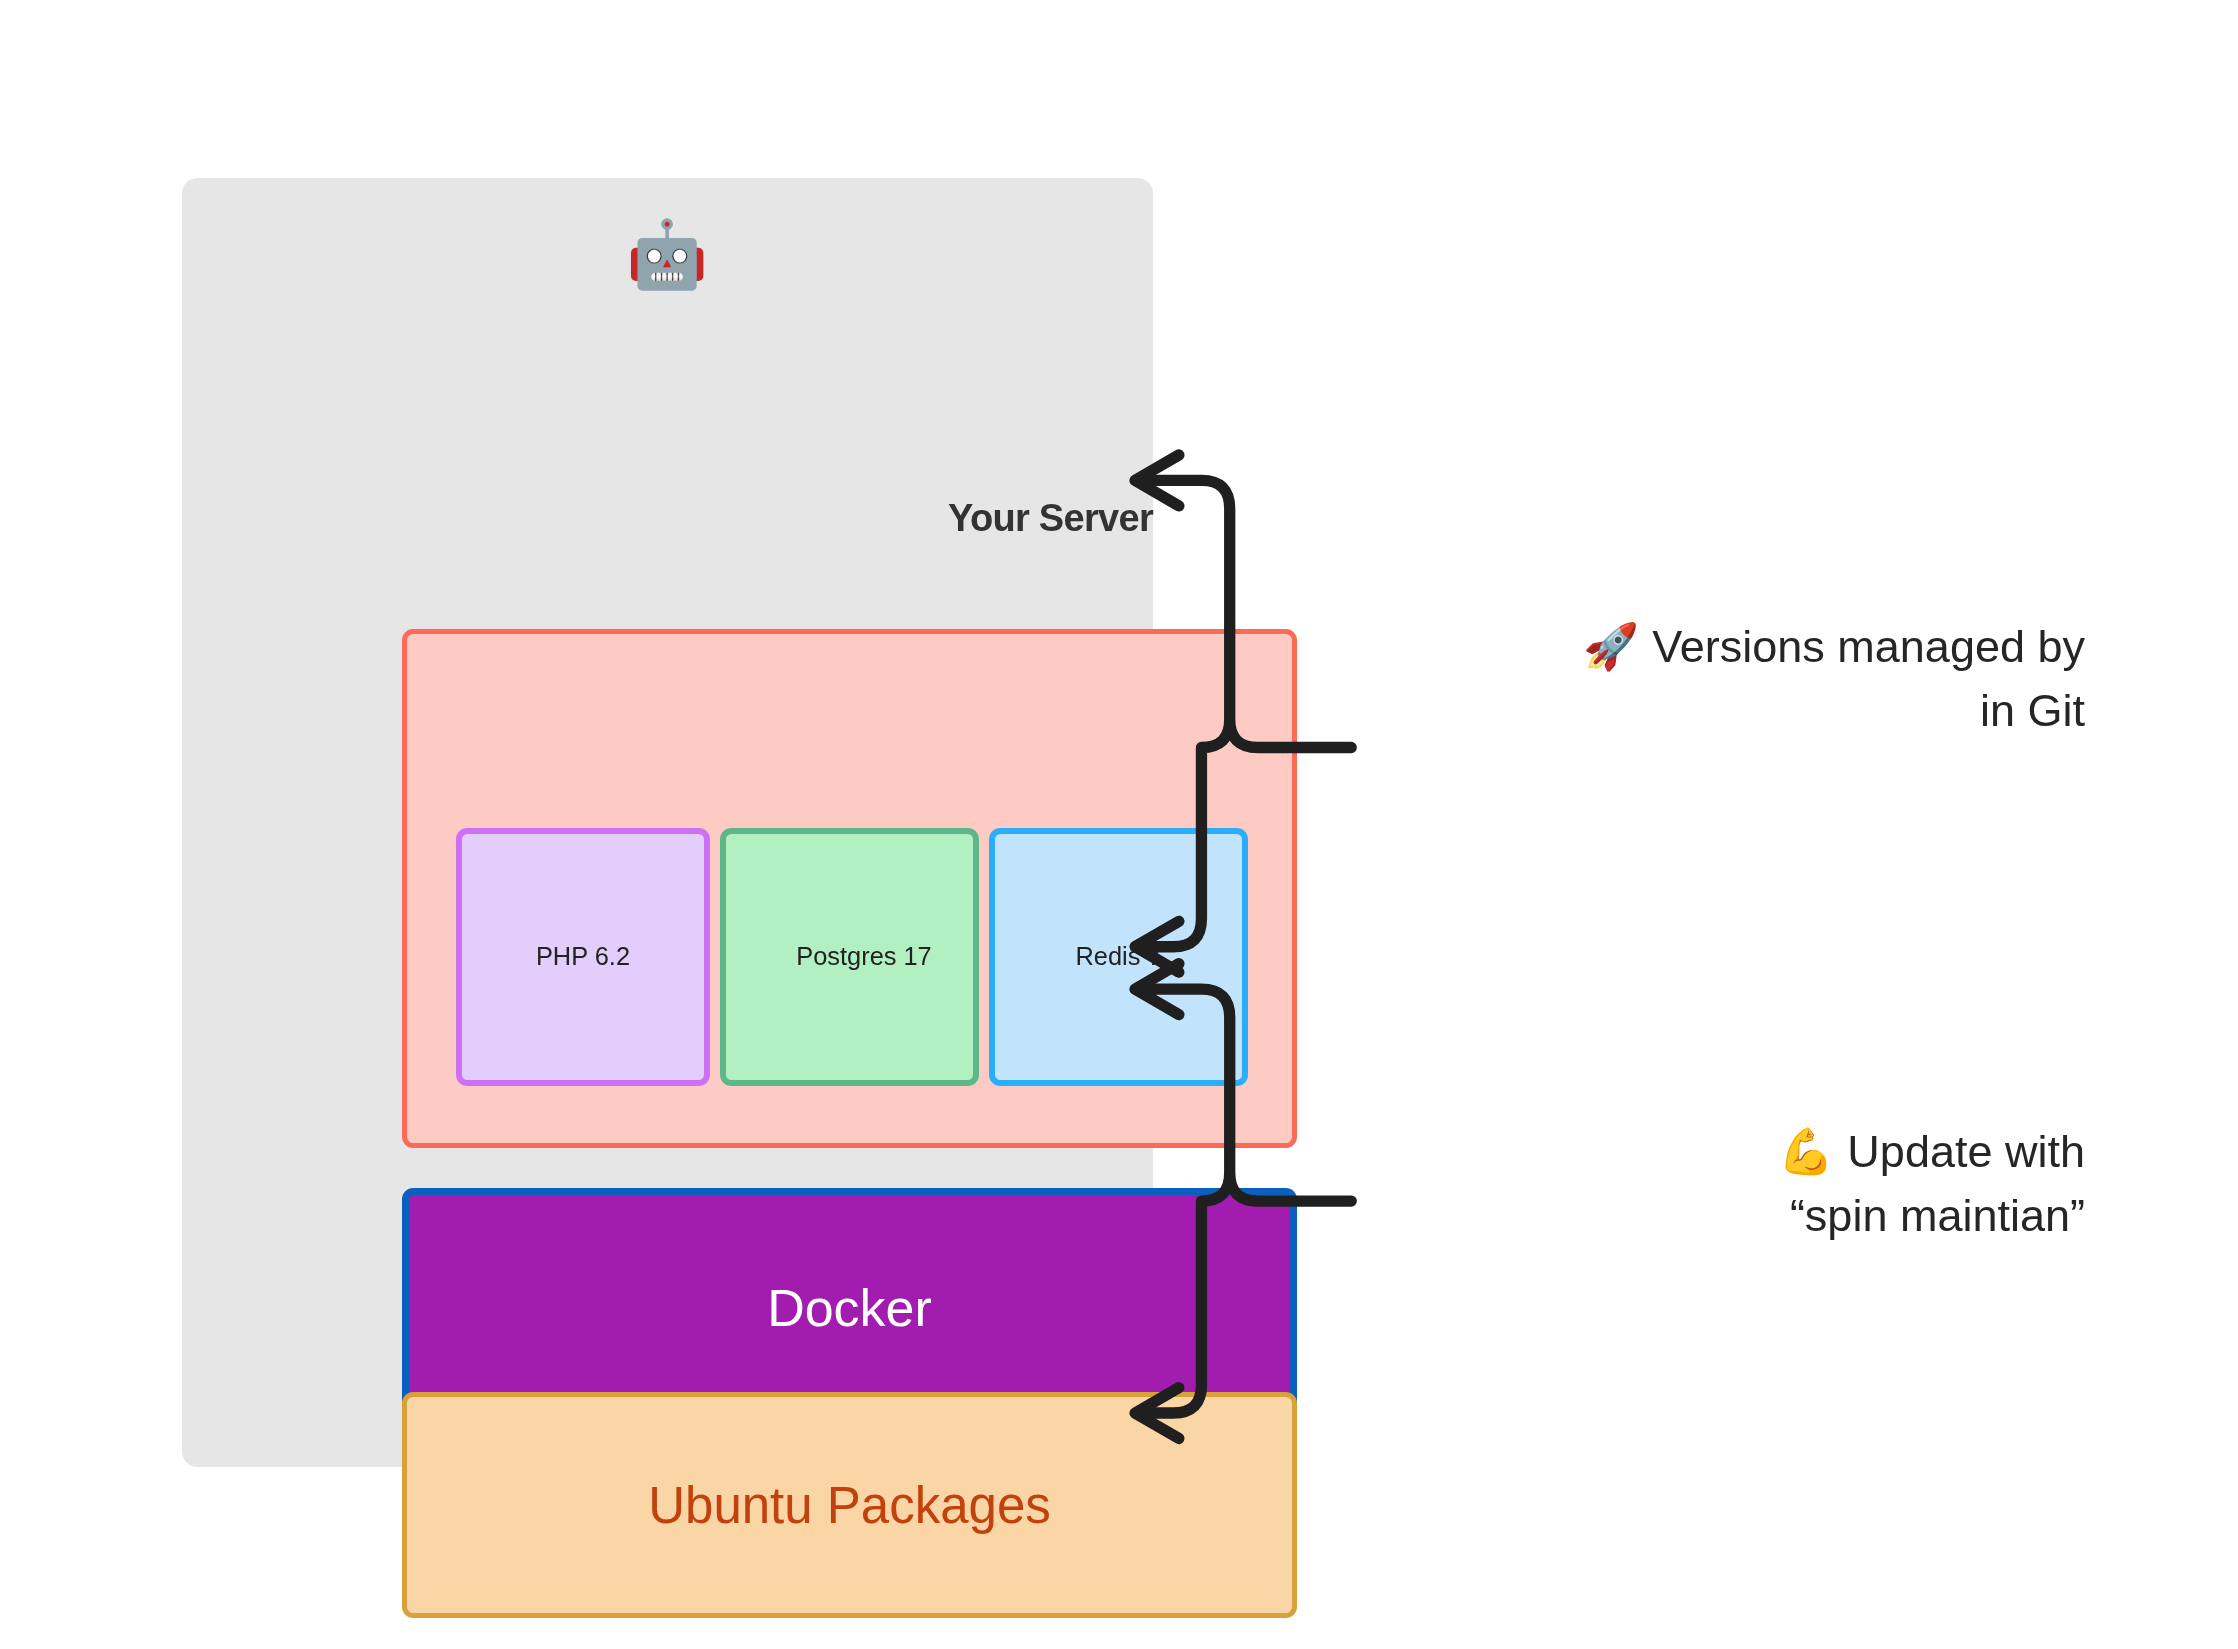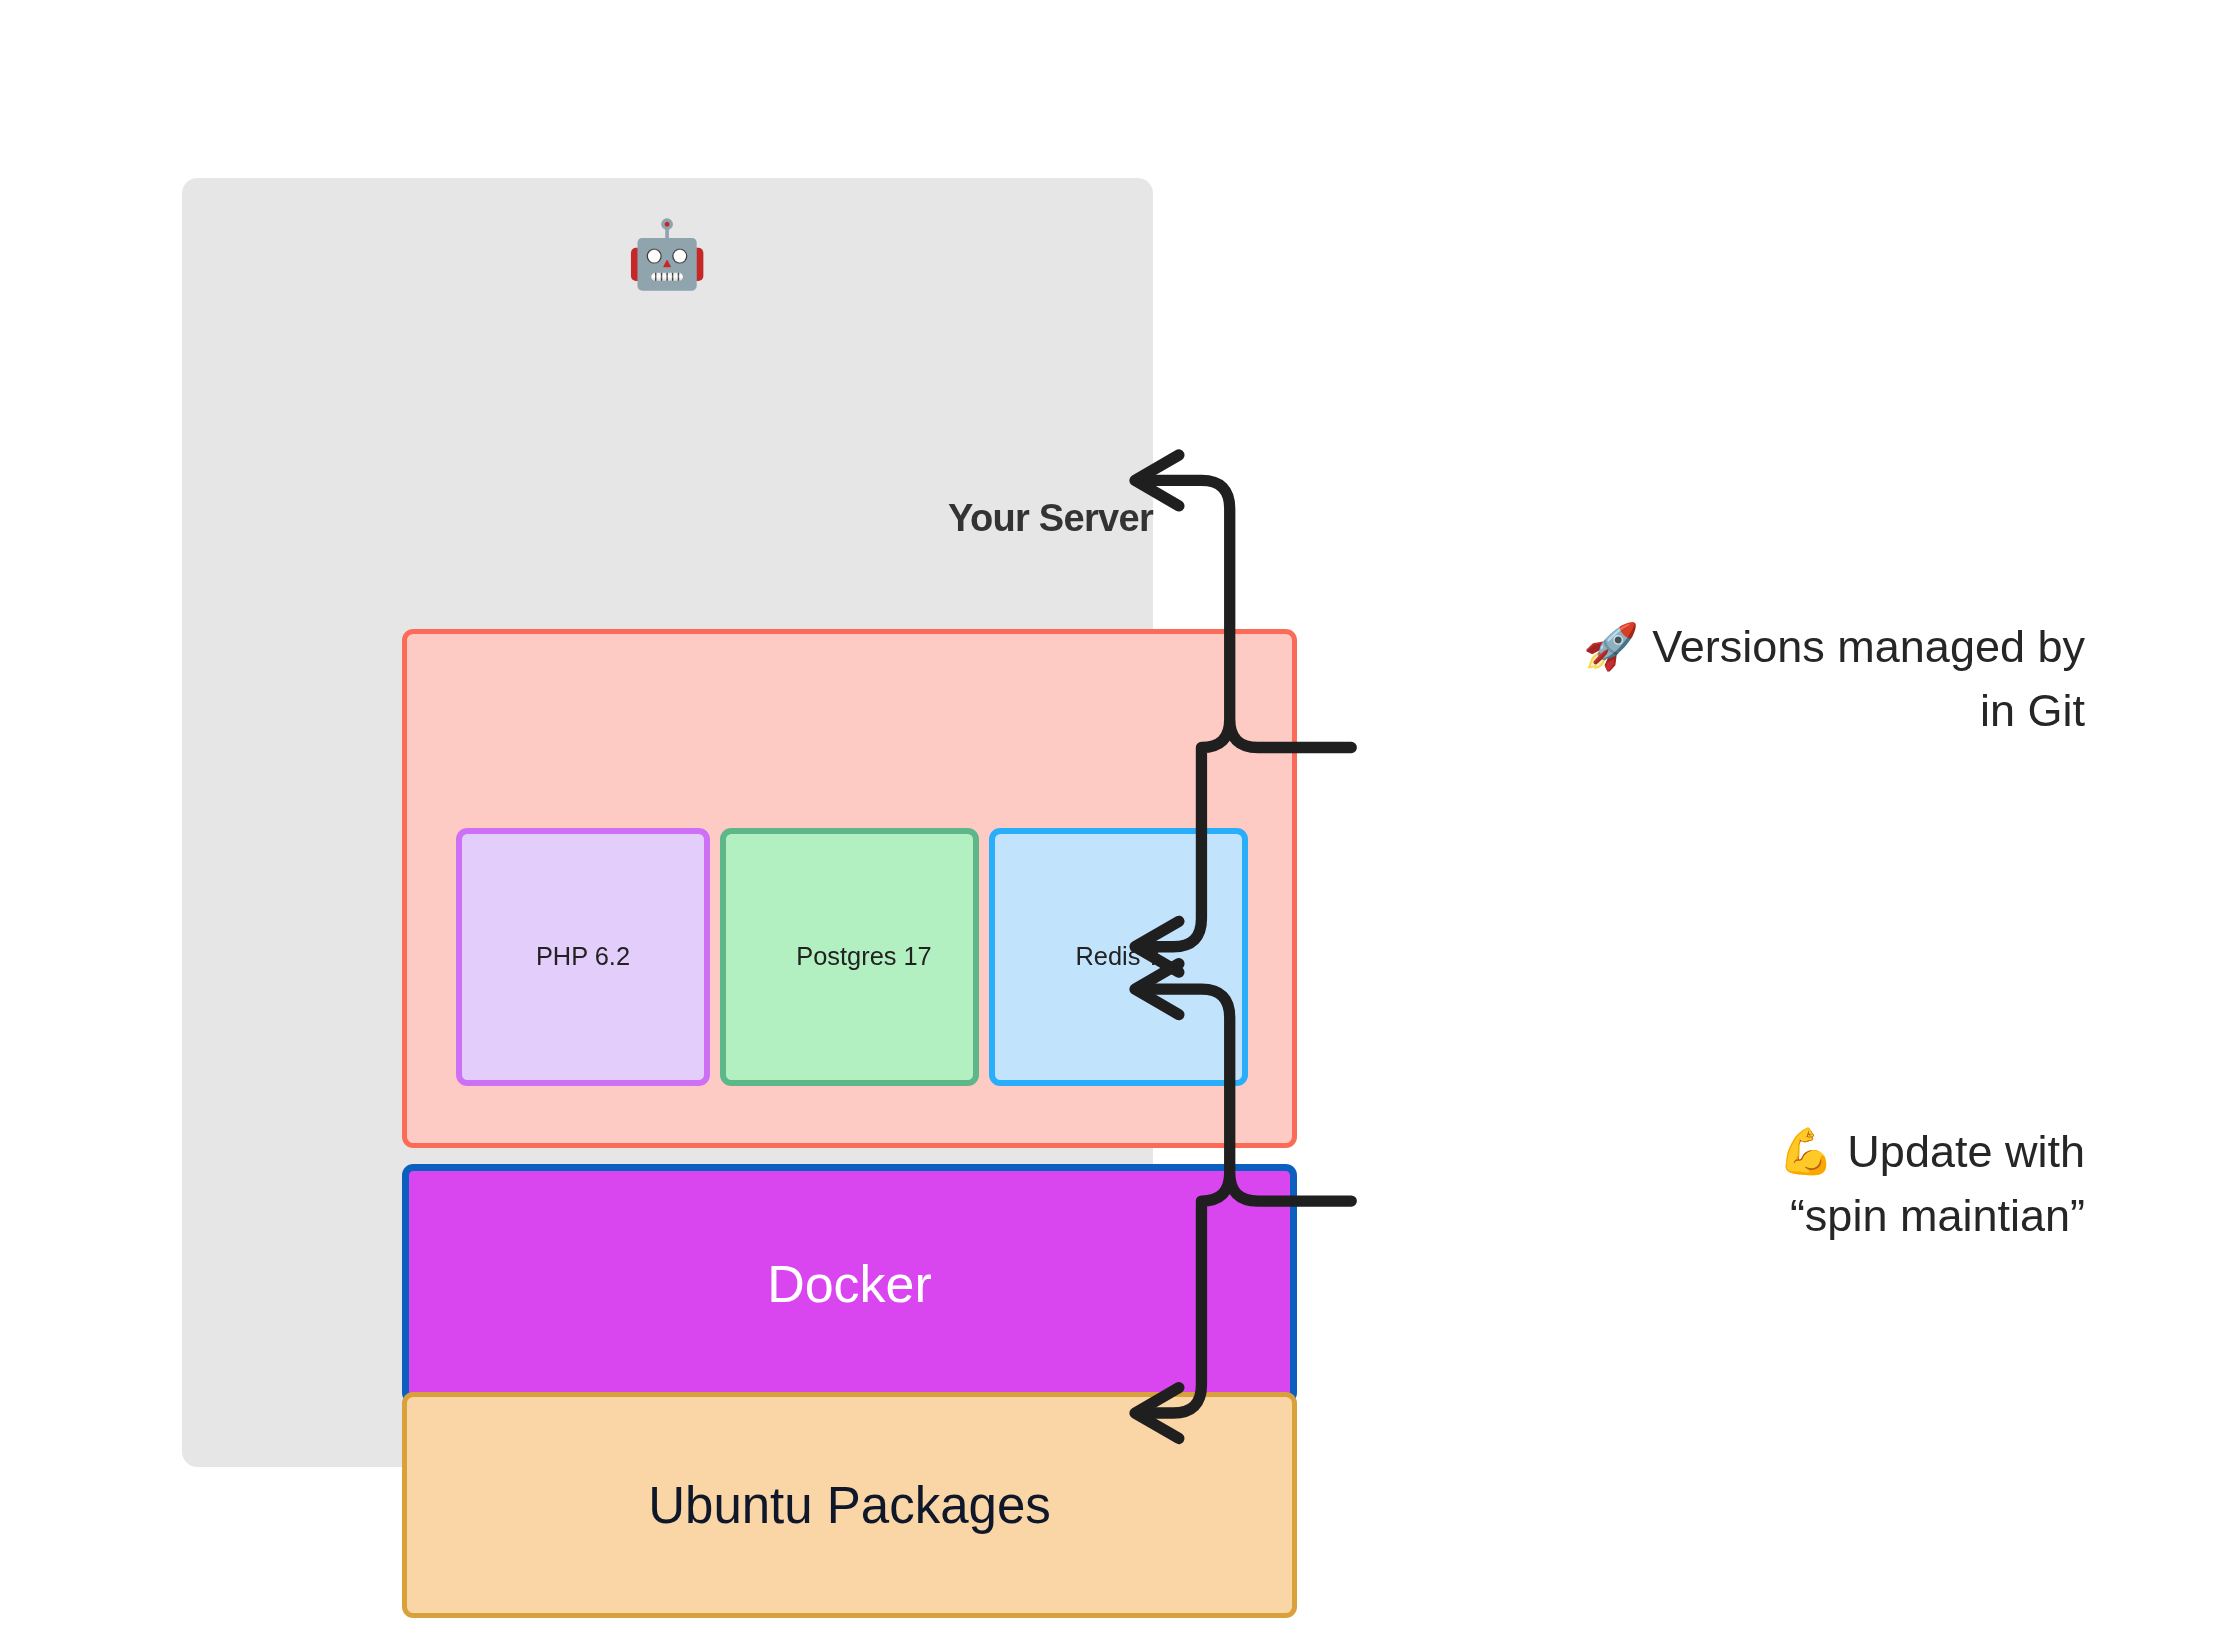--- a/index.html
+++ b/index.html
@@ -74,24 +74,24 @@
     top: 48px;
     width: 100%;
     text-align: center;
     font-size: 51px;
     color: #1a1a1a;
     line-height: 1;
   }
 
   #layer-docker {
     left: 220px;
-    top: 986px;
+    top: 1010px;
     width: 895px;
     height: 240px;
-    background: #d946ef;
+    background: #a21caf;
     border: 7px solid #0a5fbf;
     border-radius: 11.3px;
   }
   #layer-docker .layer-label {
     position: absolute;
     left: 0;
     top: 0;
     width: 100%;
     height: 100%;
     display: flex;
@@ -114,21 +114,21 @@
   #layer-ubuntu .layer-label {
     position: absolute;
     left: 0;
     top: 0;
     width: 100%;
     height: 100%;
     display: flex;
     align-items: center;
     justify-content: center;
     font-size: 51px;
-    color: #0f172a;
+    color: #c2410c;
     line-height: 1;
   }
 
   
   #service-row {
     position: absolute;
     left: 49px;
     top: 194px;
     width: 793px;
     height: 258px;

